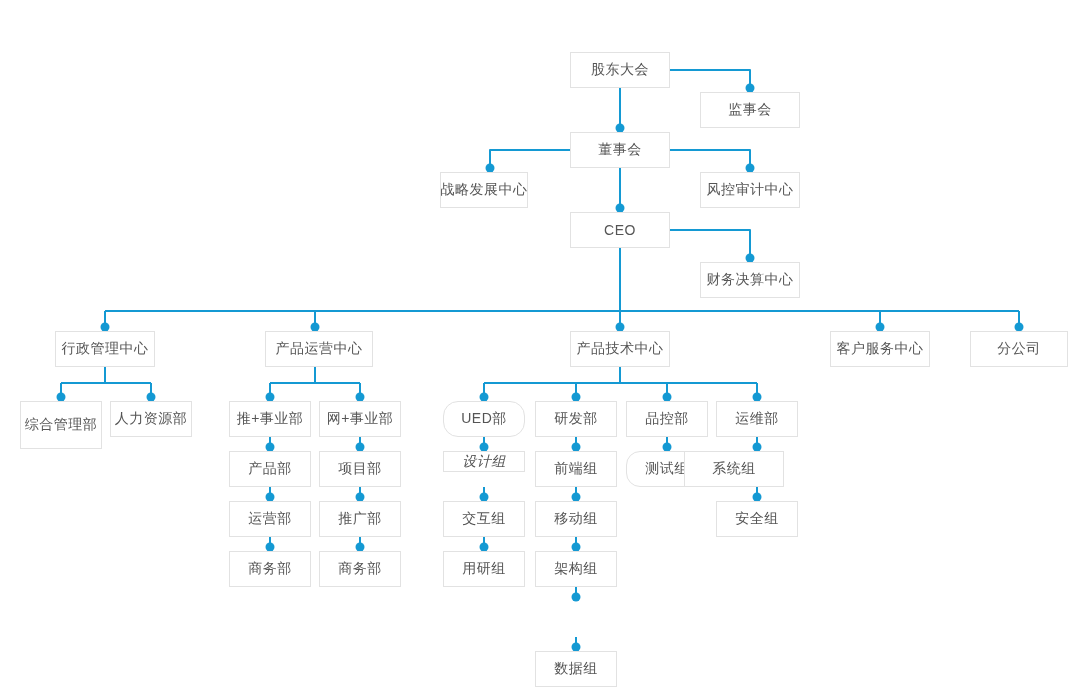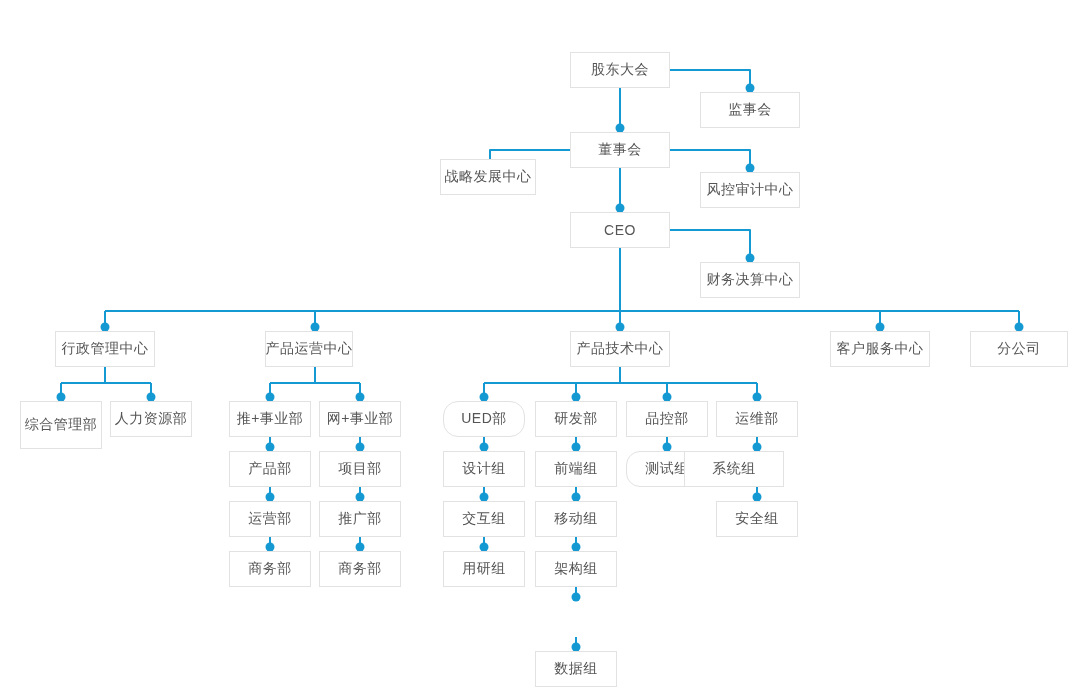--- a/index.html
+++ b/index.html
@@ -130,40 +130,40 @@
       <circle class="dot" cx="576" cy="397" r="4.5"></circle>
       <polyline points="667,383 667,397"></polyline>
       <circle class="dot" cx="667" cy="397" r="4.5"></circle>
       <polyline points="757,383 757,397"></polyline>
       <circle class="dot" cx="757" cy="397" r="4.5"></circle>
     </svg>
 
 <div class="node" style="left: 570px; top: 52px; width: 100px; height: 36px;">股东大会</div>
     <div class="node" style="left: 700px; top: 92px; width: 100px; height: 36px;">监事会</div>
     <div class="node" style="left: 570px; top: 132px; width: 100px; height: 36px;">董事会</div>
-    <div class="node" style="left: 440px; top: 159px; width: 96px; height: 36px;">战略发展中心</div>
+    <div class="node" style="left: 440px; top: 172px; width: 88px; height: 36px;">战略发展中心</div>
     <div class="node" style="left: 700px; top: 172px; width: 100px; height: 36px;">风控审计中心</div>
     <div class="node" style="left: 570px; top: 212px; width: 100px; height: 36px;">CEO</div>
     <div class="node" style="left: 700px; top: 262px; width: 100px; height: 36px;">财务决算中心</div>
     <div class="node" style="left: 55px; top: 331px; width: 100px; height: 36px;">行政管理中心</div>
-    <div class="node" style="left: 265px; top: 331px; width: 88px; height: 36px;">产品运营中心</div>
+    <div class="node" style="left: 265px; top: 331px; width: 108px; height: 36px;">产品运营中心</div>
     <div class="node" style="left: 570px; top: 331px; width: 100px; height: 36px;">产品技术中心</div>
     <div class="node" style="left: 830px; top: 331px; width: 100px; height: 36px;">客户服务中心</div>
     <div class="node" style="left: 970px; top: 331px; width: 98px; height: 36px;">分公司</div>
     <div class="node" style="left: 20px; top: 401px; width: 82px; height: 48px;">综合管理部</div>
     <div class="node" style="left: 110px; top: 401px; width: 82px; height: 36px;">人力资源部</div>
     <div class="node" style="left: 229px; top: 401px; width: 82px; height: 36px;">推+事业部</div>
     <div class="node" style="left: 319px; top: 401px; width: 82px; height: 36px;">网+事业部</div>
     <div class="node" style="left: 443px; top: 401px; width: 82px; height: 36px; border-radius: 15px;">UED部</div>
     <div class="node" style="left: 535px; top: 401px; width: 82px; height: 36px;">研发部</div>
     <div class="node" style="left: 626px; top: 401px; width: 82px; height: 36px;">品控部</div>
     <div class="node" style="left: 716px; top: 401px; width: 82px; height: 36px;">运维部</div>
     <div class="node" style="left: 229px; top: 451px; width: 82px; height: 36px;">产品部</div>
     <div class="node" style="left: 319px; top: 451px; width: 82px; height: 36px;">项目部</div>
-    <div class="node" style="left: 443px; top: 451px; width: 82px; height: 36px;">设计组</div>
+    <div class="node" style="left: 443px; top: 451px; width: 82px; height: 21px; font-style: italic;">设计组</div>
     <div class="node" style="left: 535px; top: 451px; width: 82px; height: 36px;">前端组</div>
     <div class="node" style="left: 626px; top: 451px; width: 82px; height: 36px; border-radius: 14px;">测试组</div>
     <div class="node" style="left: 684px; top: 451px; width: 100px; height: 36px;">系统组</div>
     <div class="node" style="left: 229px; top: 501px; width: 82px; height: 36px;">运营部</div>
     <div class="node" style="left: 319px; top: 501px; width: 82px; height: 36px;">推广部</div>
     <div class="node" style="left: 443px; top: 501px; width: 82px; height: 36px;">交互组</div>
     <div class="node" style="left: 535px; top: 501px; width: 82px; height: 36px;">移动组</div>
     <div class="node" style="left: 716px; top: 501px; width: 82px; height: 36px;">安全组</div>
     <div class="node" style="left: 229px; top: 551px; width: 82px; height: 36px;">商务部</div>
     <div class="node" style="left: 319px; top: 551px; width: 82px; height: 36px;">商务部</div>

